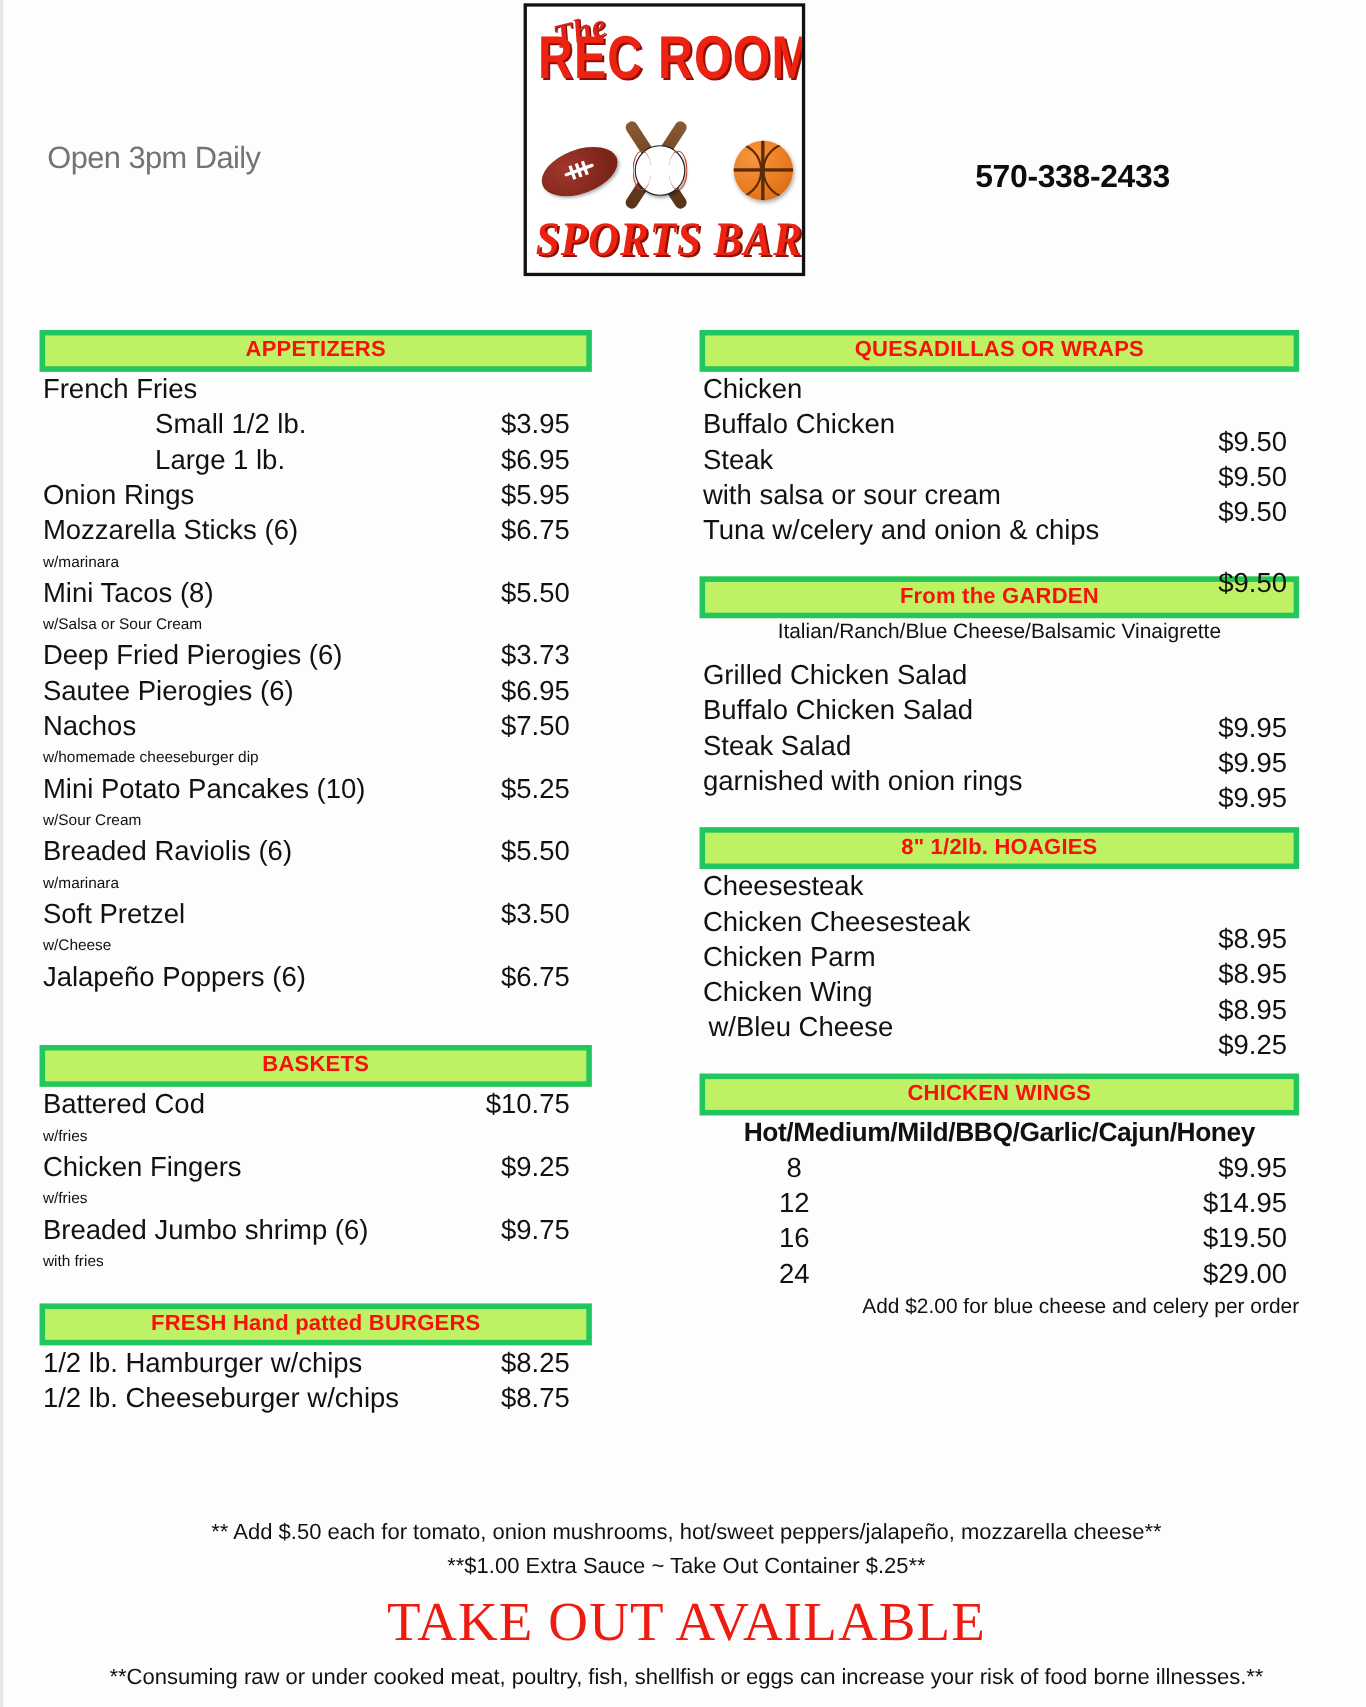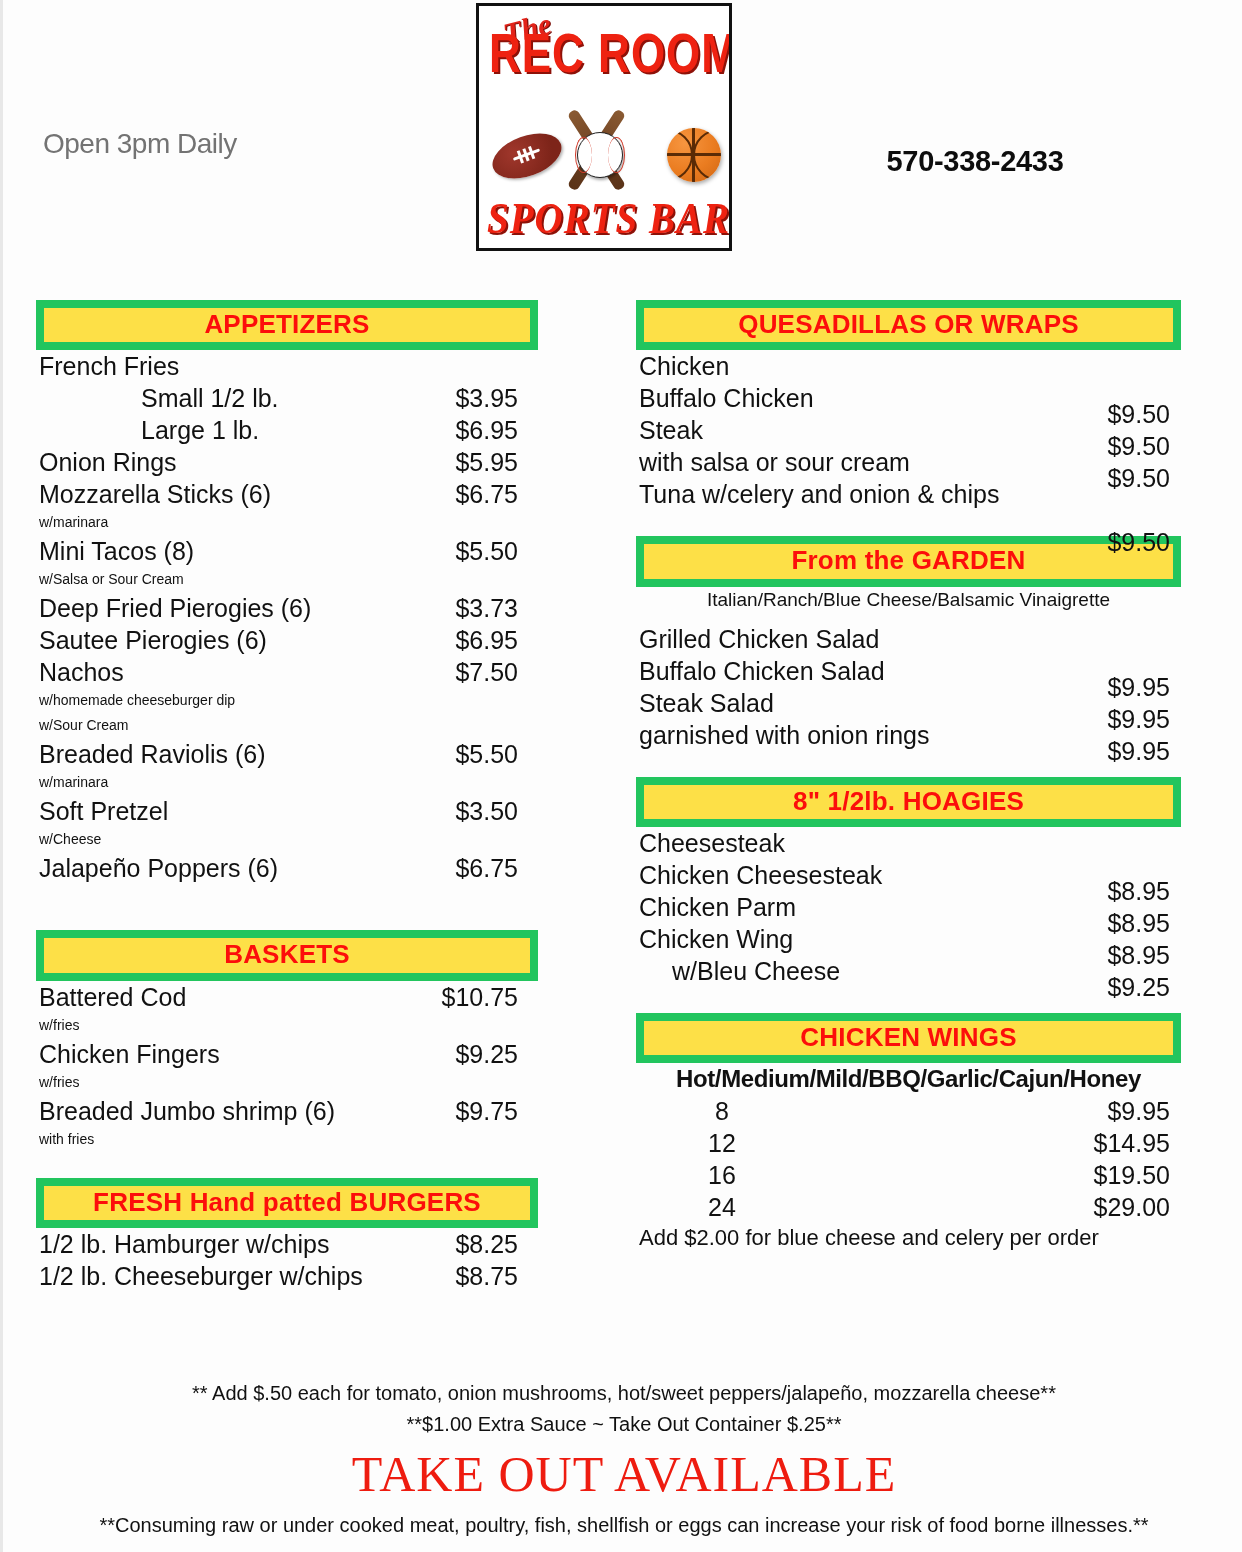--- a/index.html
+++ b/index.html
@@ -125,35 +125,35 @@
     text-align:center; font-size:29px; font-weight:bold;
     color:#0d0d0d; letter-spacing:-0.3px;
   }
 
   
   .cols{ position:absolute; top:300px; left:0; width:1242px; }
   .col-left{ position:absolute; left:33px;  width:502px; }
   .col-right{ position:absolute; left:633px; width:545px; }
 
   .sec-head{
-    border:8px solid #22c55e; background:#fde047;
+    border:5px solid #22c55e; background:#bef264;
     text-align:center;
     color:#fc0e0b; font-weight:bold;
-    font-size:26px; letter-spacing:0.2px;
+    font-size:20px; letter-spacing:0.2px;
     padding:3px 0 4px;
     line-height:1.05;
   }
 
   .row{ position:relative; height:32px; }
   .row .nm{
     position:absolute; left:3px; top:0;
     font-size:25px; line-height:32px; white-space:nowrap;
   }
   .row .nm.indent{ left:105px; }
-  .row .nm.indent2{ left:8px;margin-left:28px; }
+  .row .nm.indent2{ left:8px; }
   .sub{
     font-size:14px; line-height:25px; height:25px;
     padding-left:3px; white-space:nowrap;
   }
   
   .col-left .row .pr{
     position:absolute; left:0; top:0; width:482px;
     text-align:right; padding-right:0;
     font-size:25px; line-height:32px;
   }
@@ -169,21 +169,21 @@
     position:absolute; left:0; width:172px; text-align:center;
     font-size:25px; line-height:32px;
   }
   .wing-row .pr{
     position:absolute; right:11px; font-size:25px; line-height:32px;
   }
   .wing-flavors{
     text-align:center; font-size:24px; font-weight:bold;
     line-height:32px; letter-spacing:-0.4px; white-space:nowrap;
   }
-  .wing-note{ font-size:22px; line-height:30px; padding-left:3px; }
+  .wing-note{ font-size:19px; line-height:30px; padding-left:3px;text-align:right; }
 
   .spacer-sm{ height:10px; }
   .spacer-md{ height:26px; }
   .spacer-lg{ height:46px; }
 
   
   .footer{ position:absolute; left:0; top:1378px; width:1242px; text-align:center; }
   .foot-line{ font-size:20px; line-height:31px; color:#111; }
   .takeout{
     font-family:"Liberation Serif", serif;
@@ -265,20 +265,24 @@
           </div>
           <div class="row">
             <span class="nm">Sautee Pierogies (6)</span>
             <span class="pr">$6.95</span>
           </div>
           <div class="row">
             <span class="nm">Nachos</span>
             <span class="pr">$7.50</span>
           </div>
           <div class="sub">w/homemade cheeseburger dip</div>
+          <div class="row">
+            <span class="nm">Mini Potato Pancakes (10)</span>
+            <span class="pr">$5.25</span>
+          </div>
           <div class="sub">w/Sour Cream</div>
           <div class="row">
             <span class="nm">Breaded Raviolis (6)</span>
             <span class="pr">$5.50</span>
           </div>
           <div class="sub">w/marinara</div>
           <div class="row">
             <span class="nm">Soft Pretzel</span>
             <span class="pr">$3.50</span>
           </div>

